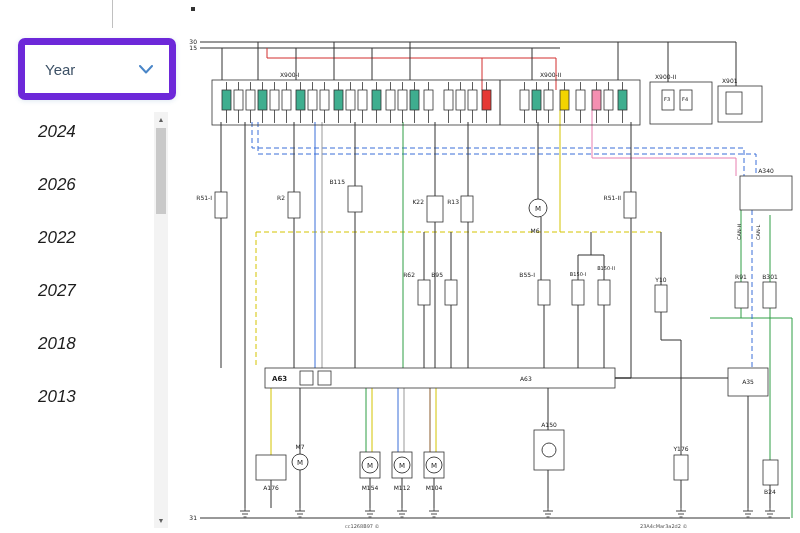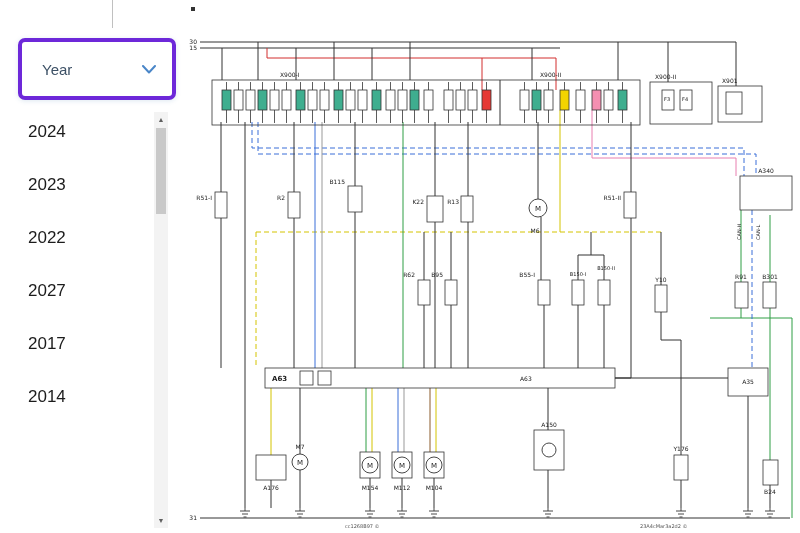--- a/index.html
+++ b/index.html
@@ -8,30 +8,30 @@
     background:#fff;font-family:"Liberation Sans",sans-serif;
   }
   
   #diagram-wrap{position:absolute;left:0;top:0;width:800px;height:533px;z-index:1;}
   #diagram-wrap svg{display:block;}
   
   .left-panel{position:absolute;left:0;top:0;width:185px;height:533px;background:#fff;z-index:2;}
   .top-divider{position:absolute;left:112px;top:0;width:1px;height:28px;background:#c0c0c0;}
   .year-dropdown{
     position:absolute;left:18px;top:38px;width:158px;height:62px;box-sizing:border-box;
-    background:#fff;border:4px solid #6d28d9;border-radius:7px;
+    background:#fff;border:7px solid #6d28d9;border-radius:7px;
     box-shadow:0 1px 5px rgba(70,130,180,.18);
     display:flex;align-items:center;justify-content:space-between;
     padding:0 16px 0 20px;cursor:pointer;
   }
   .year-dropdown .lbl{font-size:15px;color:#3d5166;}
   .year-list{position:absolute;left:0;top:105px;width:154px;height:428px;overflow:hidden;}
   .year-item{
-    height:53px;display:flex;align-items:center;padding-left:28px;
-    font-size:17px;color:#1c1c1c;cursor:pointer;
+    height:53px;display:flex;align-items:center;padding-left:38px;
+    font-size:17px;color:#1c1c1c;cursor:pointer;font-style:italic;
   }
   
   .scrollbar{position:absolute;left:154px;top:112px;width:14px;height:416px;background:#f3f3f3;}
   .sb-btn{
     position:absolute;left:0;width:14px;height:15px;display:flex;align-items:center;justify-content:center;
     font-size:7px;color:#606060;background:#f3f3f3;cursor:pointer;user-select:none;
   }
   .sb-up{top:0;}
   .sb-down{bottom:0;}
   .sb-thumb{position:absolute;left:2px;top:16px;width:10px;height:86px;background:#c9c9c9;cursor:pointer;}
@@ -336,25 +336,25 @@
 
   <div class="year-dropdown">
     <span class="lbl">Year</span>
     <svg width="14" height="9" viewBox="0 0 14 9">
       <polyline points="1,1 7,7.5 13,1" fill="none" stroke="#4a86c8" stroke-width="2" stroke-linecap="round" stroke-linejoin="round"></polyline>
     </svg>
   </div>
 
   <div class="year-list">
       <div class="year-item">2024</div>
-      <div class="year-item">2023</div>
+      <div class="year-item">2026</div>
       <div class="year-item">2022</div>
       <div class="year-item">2027</div>
-      <div class="year-item">2017</div>
-      <div class="year-item">2014</div>
+      <div class="year-item">2018</div>
+      <div class="year-item">2013</div>
     </div>
 
   <div class="scrollbar">
     <div class="sb-btn sb-up">▲</div>
     <div class="sb-thumb"></div>
     <div class="sb-btn sb-down">▼</div>
   </div>
 </div>
 
 </body></html>

